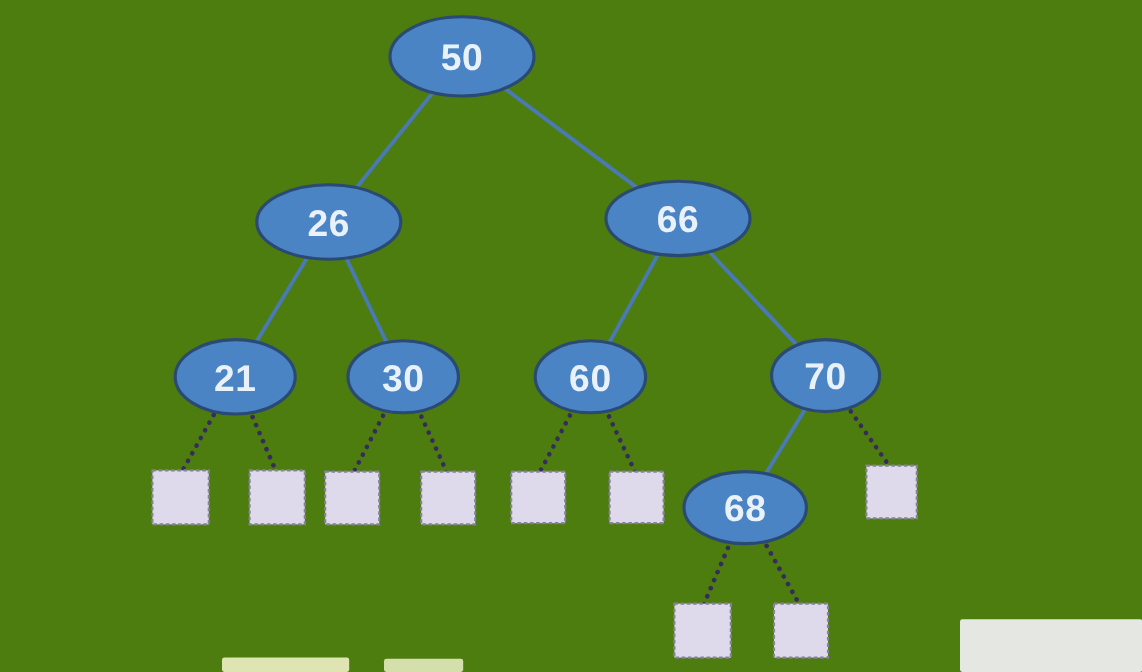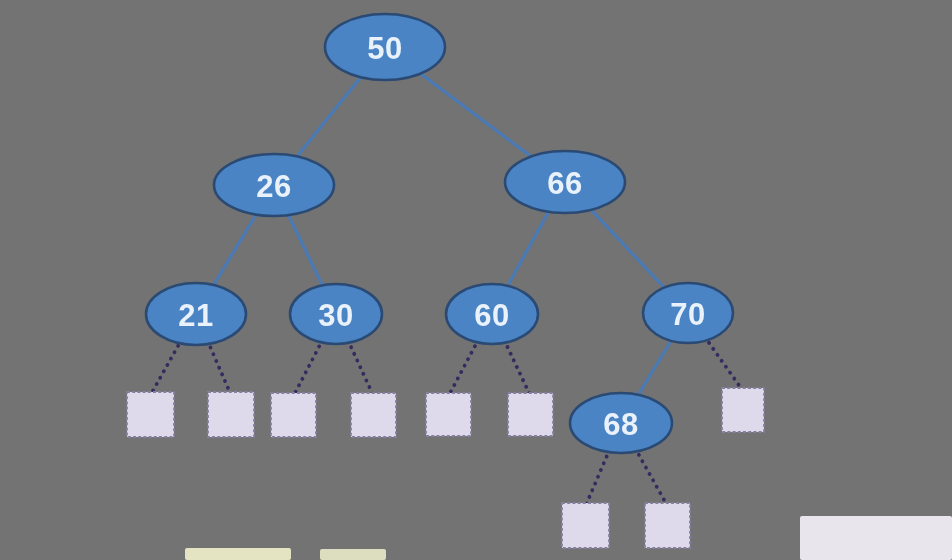--- a/index.html
+++ b/index.html
@@ -5,21 +5,21 @@
   html, body {
     margin: 0;
     padding: 0;
     background: #ffffff;
     font-family: "Liberation Sans", sans-serif;
   }
   .stage {
     position: relative;
     width: 952px;
     height: 560px;
-    background: #737373;
+    background: #4d7c0f;
     overflow: hidden;
   }
   svg.tree {
     position: absolute;
     left: 0;
     top: 0;
     display: block;
   }
   .node-label {
     font-family: "Liberation Sans", sans-serif;

